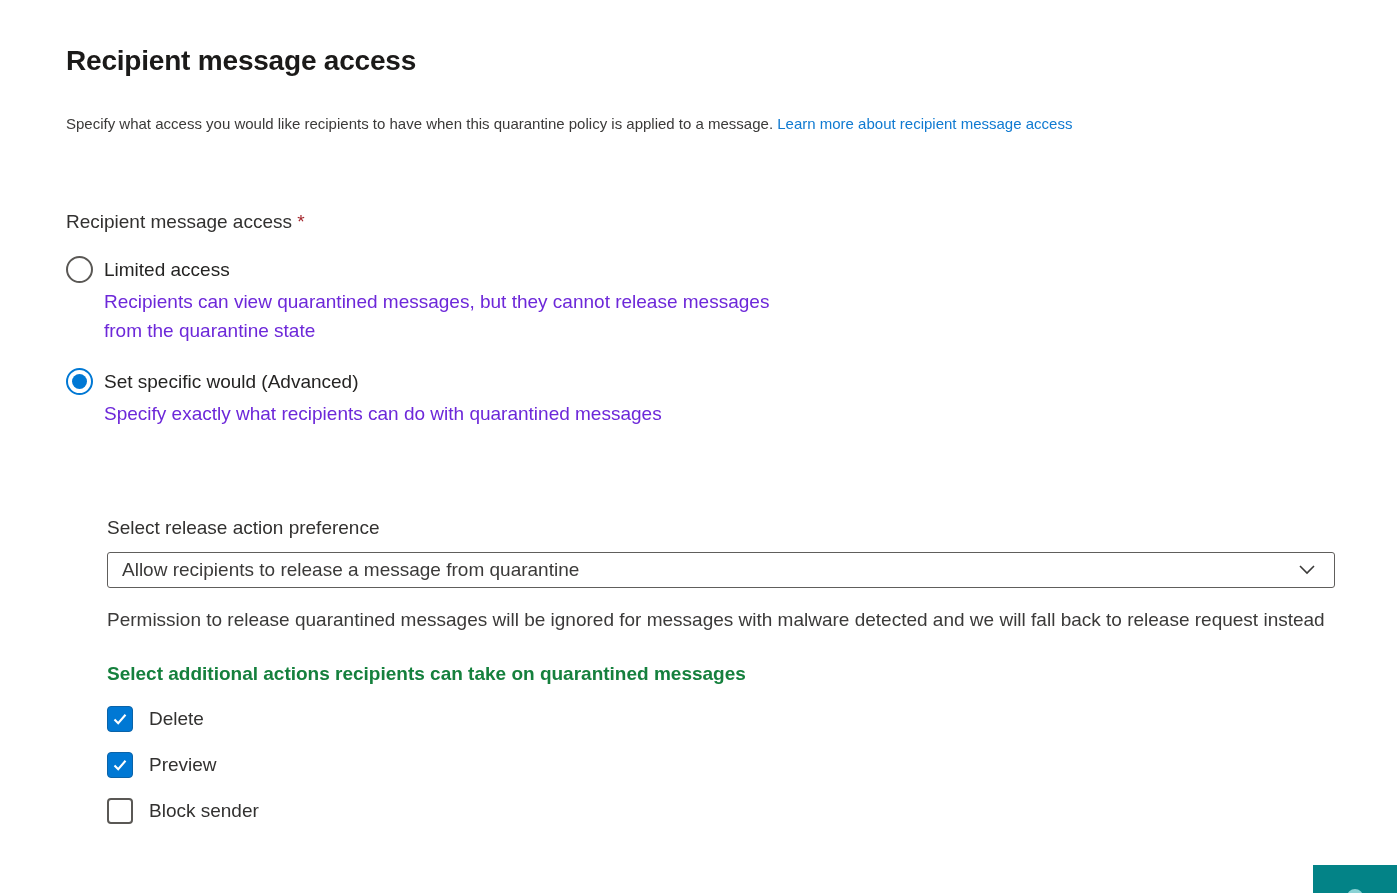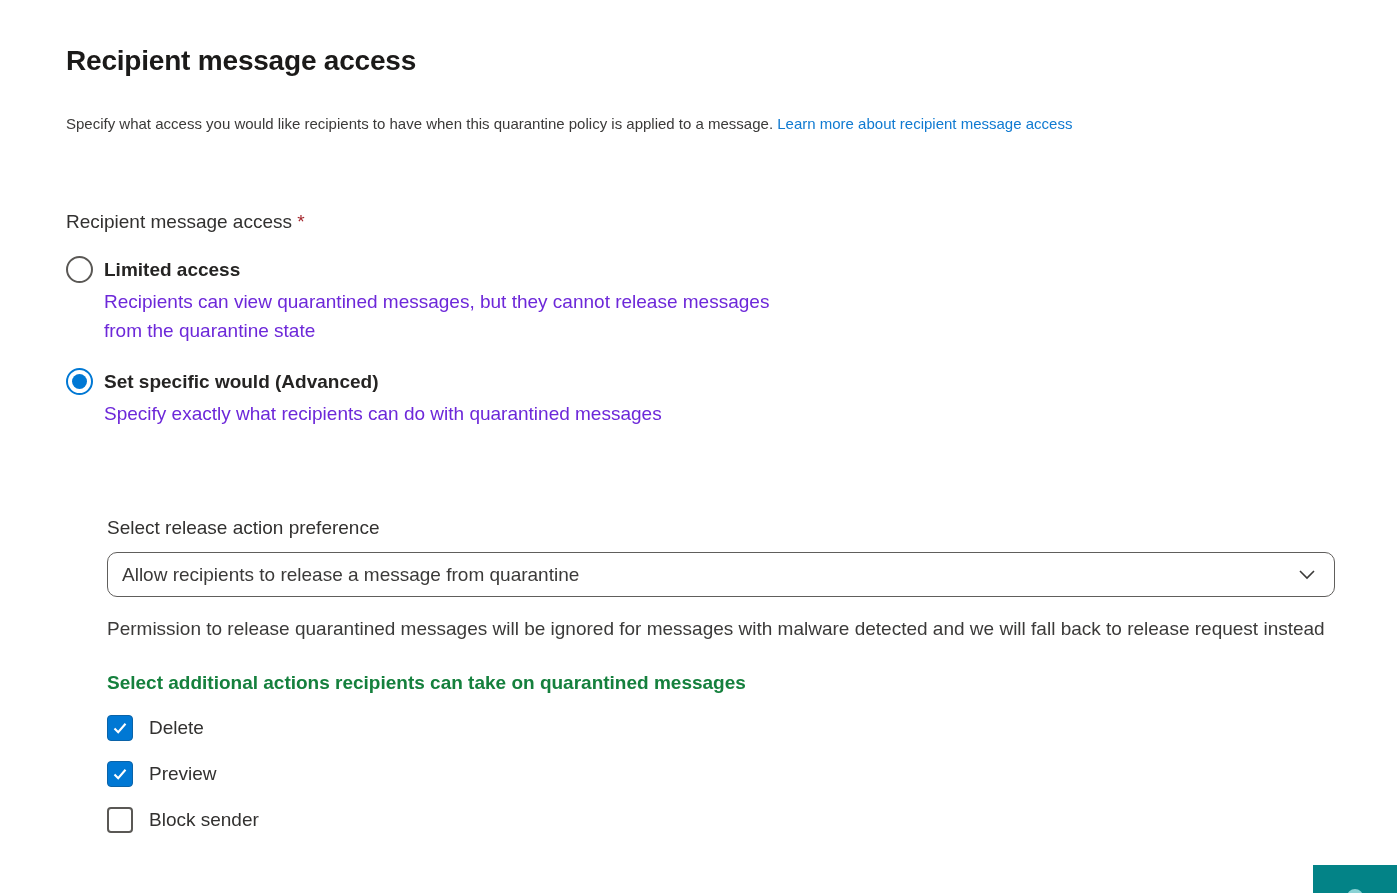--- a/index.html
+++ b/index.html
@@ -65,21 +65,21 @@
     place-items: center;
   }
   .radio.selected .dot {
     width: 15px; height: 15px;
     border-radius: 50%;
     background: #0078d4;
   }
   .radio-label {
     font-size: 19px;
     line-height: 27px;
-    font-weight: 700;
+    font-weight: 400;
     color: #252423;
   }
   .radio-desc {
     margin-top: 4px;
     font-size: 19px;
     line-height: 29px;
     color: #6d28d9;
     max-width: 672px;
   }
 
@@ -88,23 +88,23 @@
   .sub-label {
     font-size: 19px;
     line-height: 24px;
     color: #323130;
   }
   .sub-label.strong { font-weight: 700; color: #15803d; }
 
   .dropdown {
     margin-top: 12px;
     width: 1228px;
-    height: 45px;
+    height: 36px;
     border: 1.6px solid #605e5c;
-    border-radius: 10px;
+    border-radius: 3px;
     background: #fff;
     display: flex;
     align-items: center;
     justify-content: space-between;
     padding: 0 19px 0 14px;
     font-size: 19px;
     color: #3b3a39;
     cursor: pointer;
   }
   .dropdown .chev { flex: none; margin-left: 12px; display: block; }

